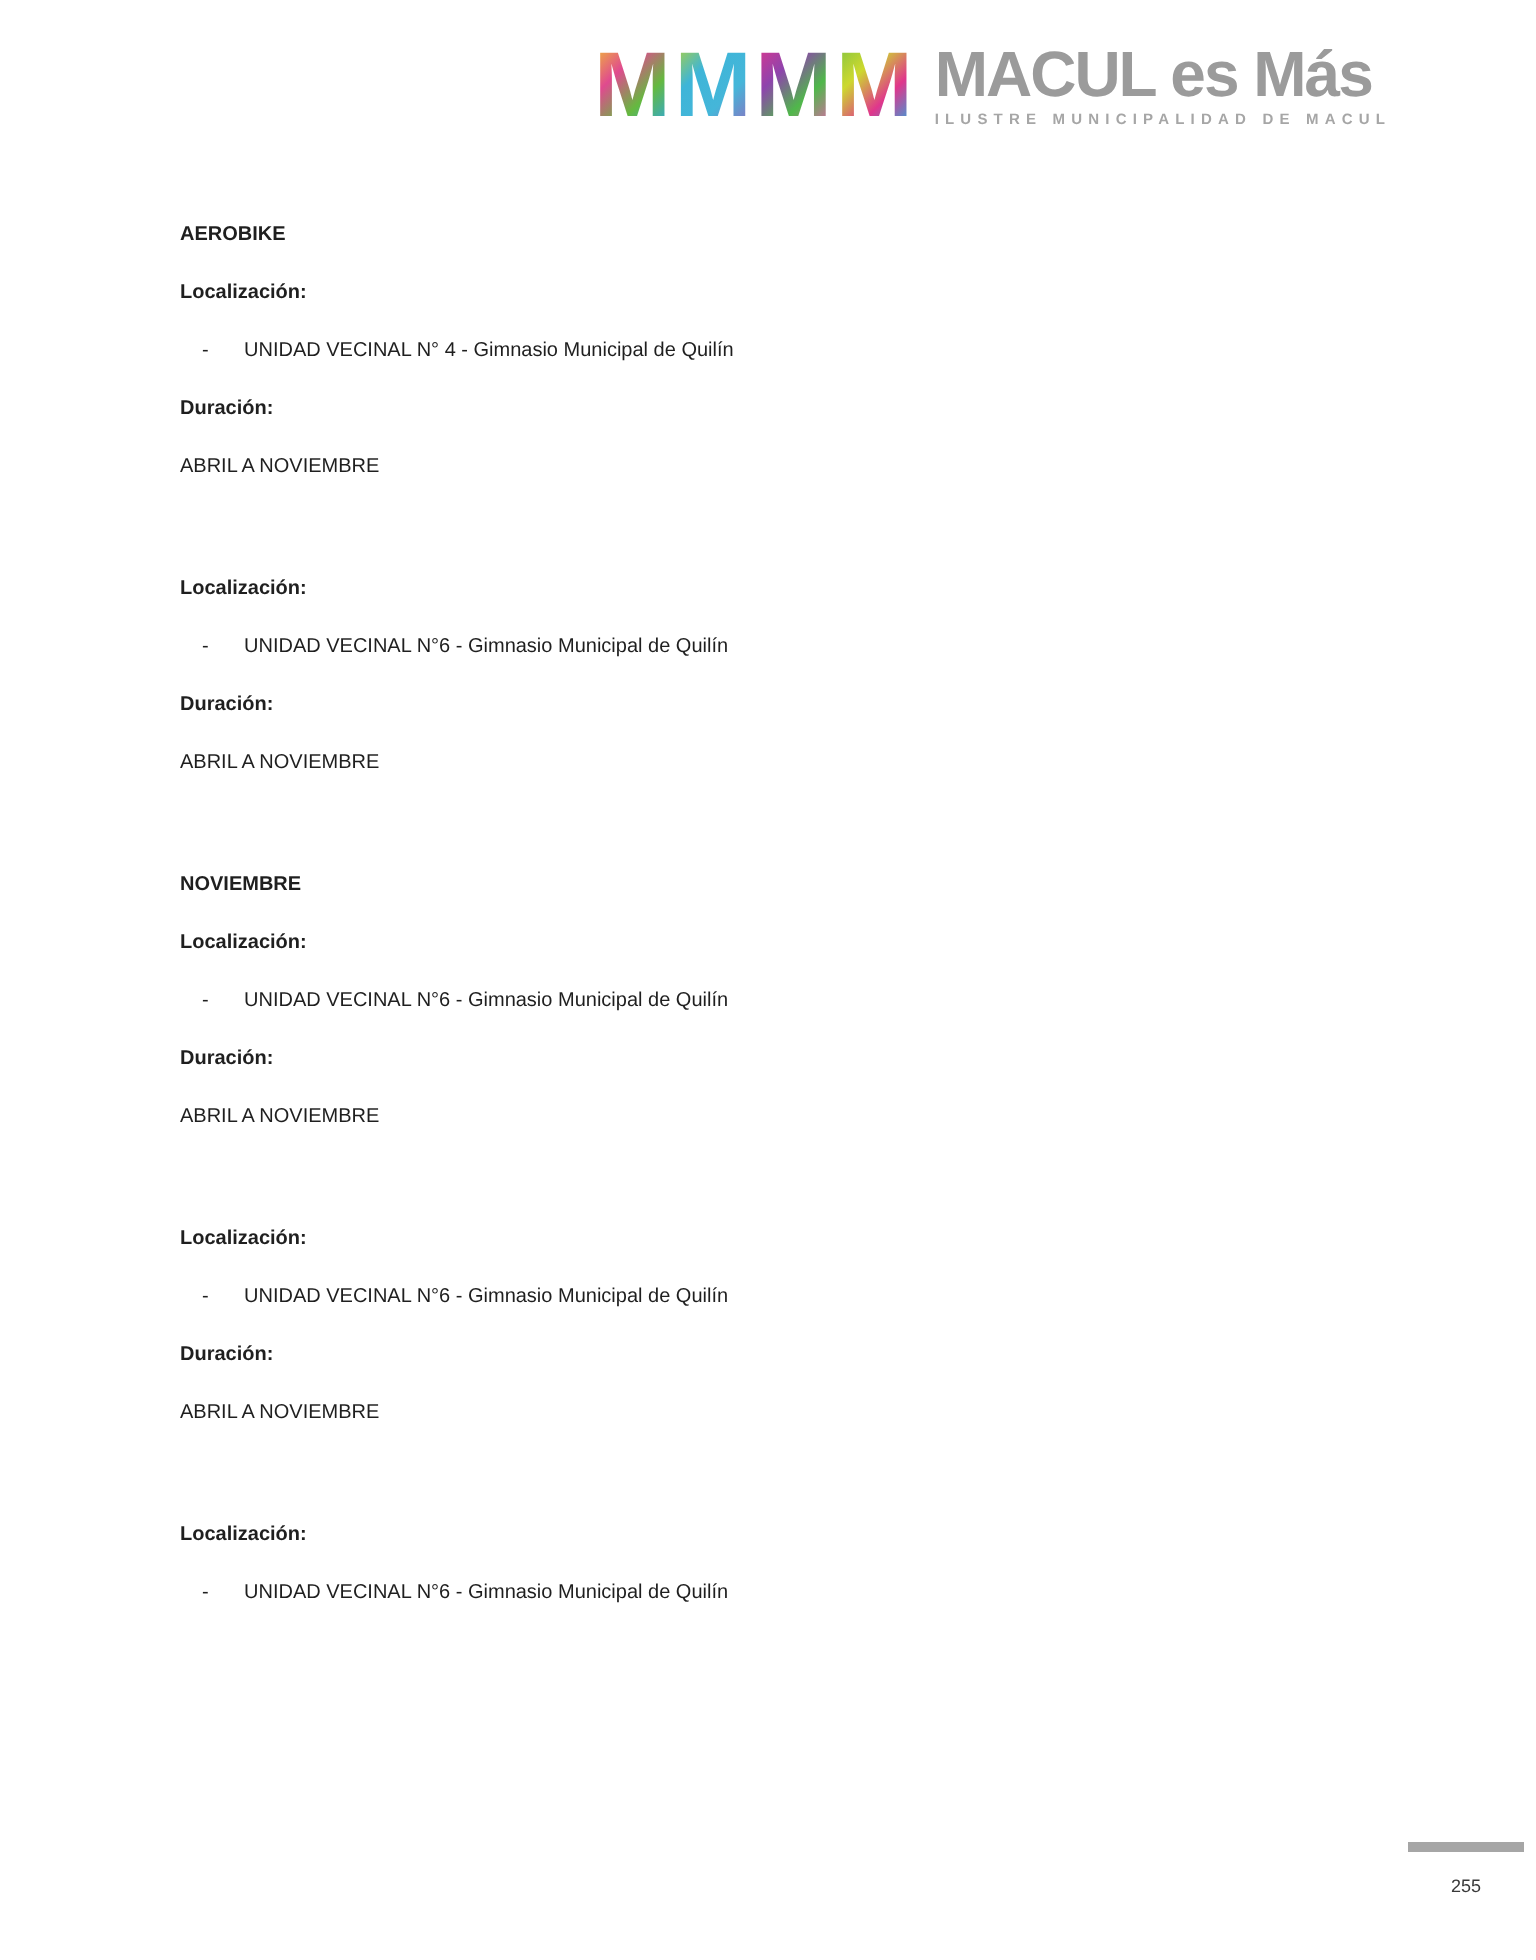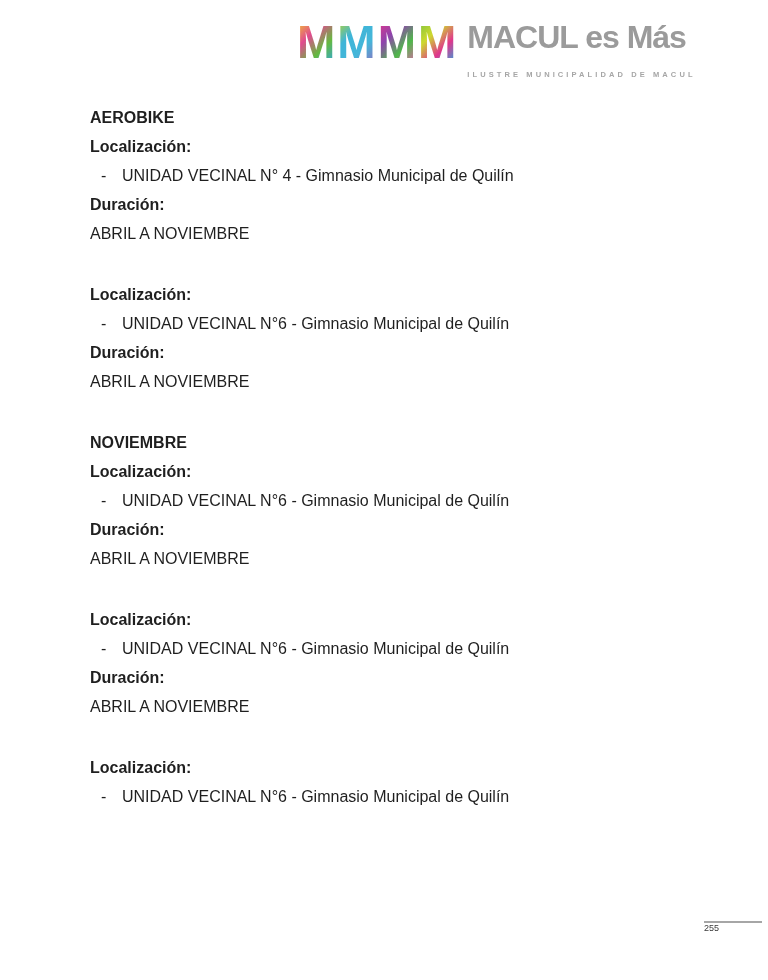--- a/index.html
+++ b/index.html
@@ -45,36 +45,36 @@
     font-size: 32px;
     font-weight: 800;
     letter-spacing: -1px;
     line-height: 34px;
     white-space: nowrap;
   }
   .logo-subtitle {
     font-size: 7.5px;
     font-weight: 700;
     letter-spacing: 3.1px;
-    margin-top: 16px;
+    margin-top: 1px;
     white-space: nowrap;
     text-align: right;
   }
 
   
   .doc {
     position: absolute;
     top: 108px;
     left: 90px;
     right: 55px;
     color: #1f1f1f;
   }
   .doc p {
     margin: 0 0 9px 0;
-    font-size: 16px;
+    font-size: 10px;
     line-height: 20px;
   }
   .section + .section {
     margin-top: 41px;
   }
   .sec-title {
     font-weight: 700;
     font-size: 14px;
   }
   .label {
@@ -88,23 +88,23 @@
     flex: 0 0 21px;
     width: 21px;
   }
 
   
   .footer {
     position: absolute;
     top: 921px;
     left: 704px;
     width: 58px;
-    border-top: 2px solid #0369a1;
-    text-align: left;
-    padding-top: 0;
+    border-top: 5px solid #0369a1;
+    text-align: center;
+    padding-top: 12px;
     font-size: 9px;
     line-height: 10px;
     color: #3a3a3a;
   }
 </style>
 </head>
 <body>
 
 <div class="logo">
   <div class="logo-ms">

